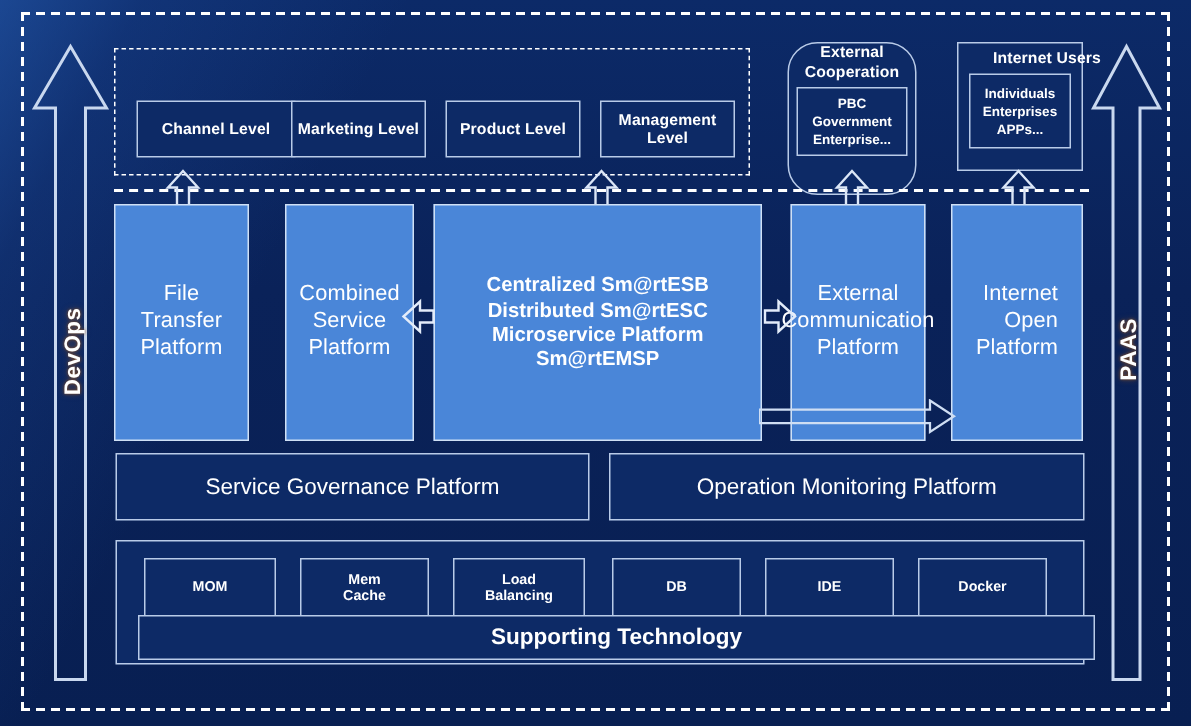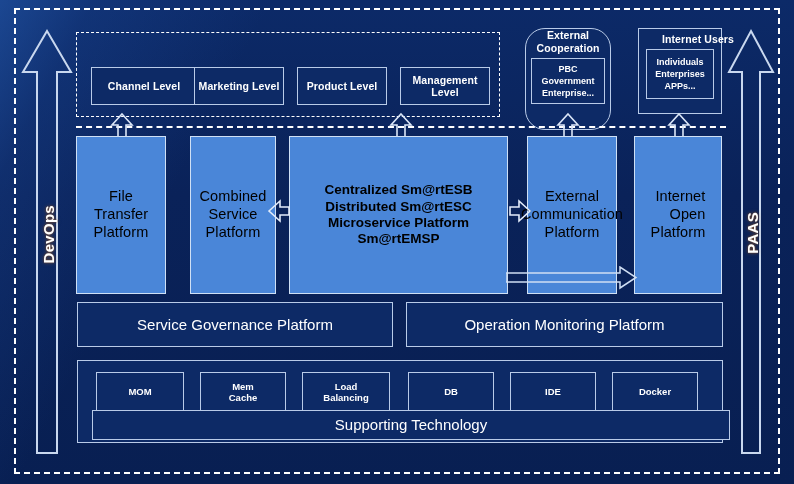--- a/index.html
+++ b/index.html
@@ -42,21 +42,21 @@
     line-height: 1.18;
   }
   .blue-box {
     background: #4a86d8;
     border: 1.4px solid #cfe0f5;
     display: flex;
     align-items: center;
     justify-content: center;
     text-align: center;
     line-height: 1.22;
-    color: #000000;
+    color: #ffffff;
   }
 
   .lvl-label {
     font-size: 10.5px;
     font-weight: bold;
     letter-spacing: 0.1px;
   }
   .plat-label {
     font-size: 14.5px;
     font-weight: normal;
@@ -68,21 +68,21 @@
   }
   .gov-label {
     font-size: 15px;
   }
   .tech-label {
     font-size: 9.5px;
     font-weight: bold;
   }
   .support-label {
     font-size: 15px;
-    font-weight: normal;
+    font-weight: bold;
   }
   .ext-title {
     font-size: 10.5px;
     font-weight: bold;
     text-align: center;
     line-height: 1.25;
     letter-spacing: .1px;
   }
   .ext-inner-label {
     font-size: 9px;

